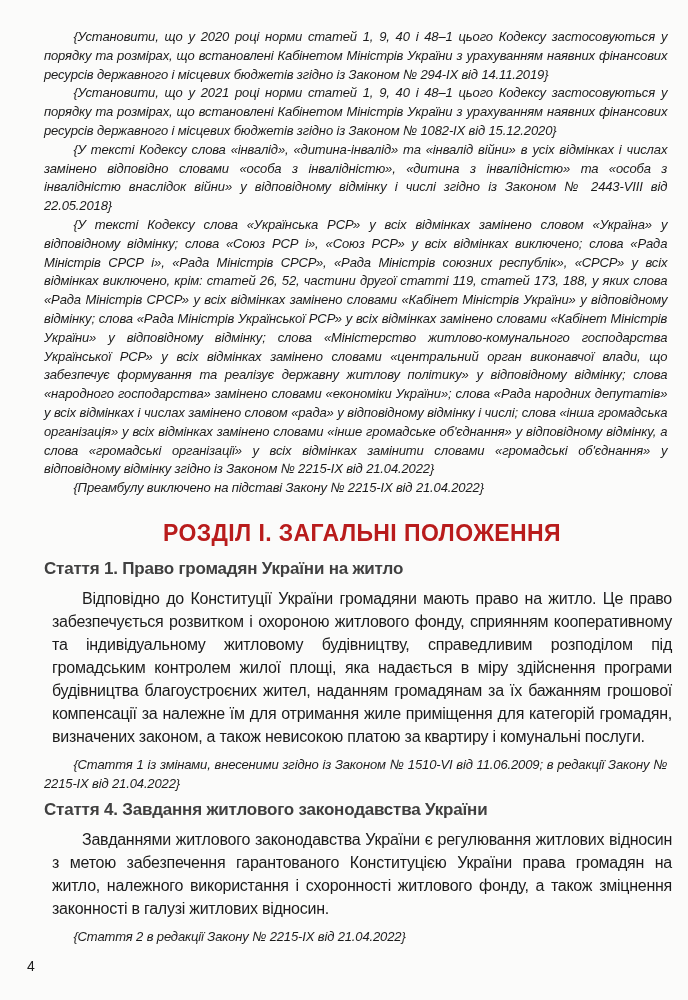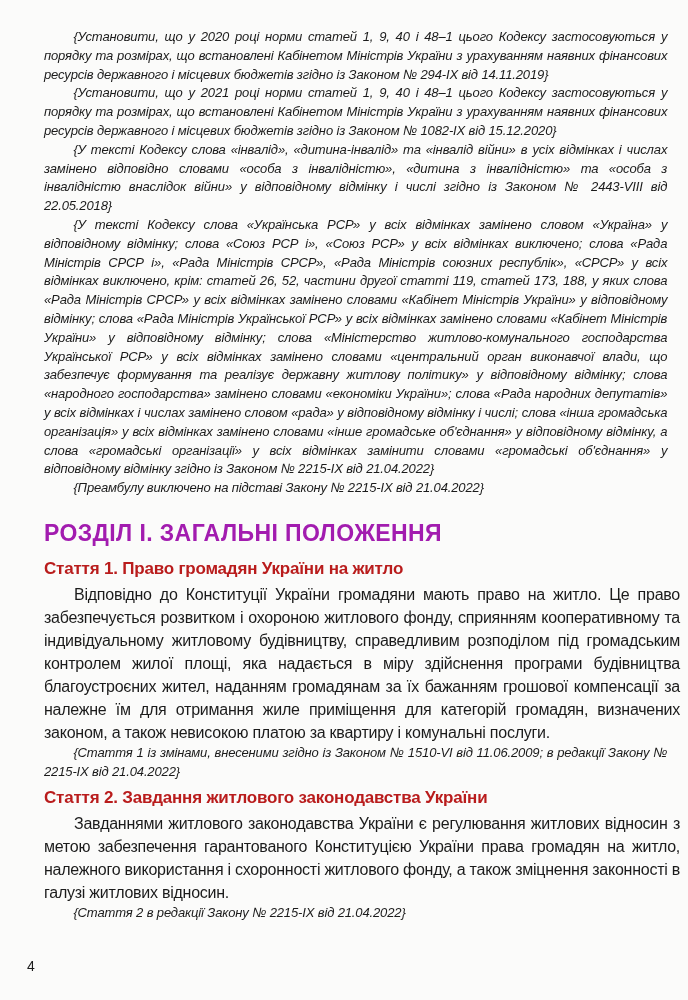--- a/index.html
+++ b/index.html
@@ -16,39 +16,40 @@
     font-size:13.3px;
     line-height:18.8px;
     text-align:justify;
     text-indent:30px;
     margin:0;
     letter-spacing:-0.15px;
     transform:scaleX(0.98);
     transform-origin:left top;
   }
   .section-title {
+    text-align:center;
     font-weight:bold;
     font-size:23px;
     letter-spacing:0.4px;
     margin:22px 0 12px 0;
-    color:#a21caf;
+    color:#b91c1c;
   }
   .article-title {
     font-weight:bold;
     font-size:17px;
     margin:6px 0 4px 0;
-    color:#b91c1c;
+    color:#404040;
     letter-spacing:-0.2px;
   }
   .body-text {
     font-size:16px;
     line-height:23px;
     text-align:justify;
     text-indent:30px;
-    margin:0;
+    margin:8px;
     letter-spacing:-0.25px;
   }
   .page-number {
     position:absolute; left:27px; top:958px;
     font-size:14px;
   }
 </style>
 </head>
 <body>
 
@@ -61,19 +62,19 @@
 
   <div class="section-title">РОЗДІЛ І. ЗАГАЛЬНІ ПОЛОЖЕННЯ</div>
 
   <div class="article">
     <div class="article-title">Стаття 1. Право громадян України на житло</div>
     <p class="body-text">Відповідно до Конституції України громадяни мають право на житло. Це право забезпечується розвитком і охороною житлового фонду, сприянням кооперативному та індивідуальному житловому будівництву, справедливим розподілом під громадським контролем жилої площі, яка надається в міру здійснення програми будівництва благоустроєних жител, наданням громадянам за їх бажанням грошової компенсації за належне їм для отримання жиле приміщення для категорій громадян, визначених законом, а також невисокою платою за квартиру і комунальні послуги.</p>
     <p class="note">{Стаття 1 із змінами, внесеними згідно із Законом № 1510-VI від 11.06.2009; в редакції Закону № 2215-IX від 21.04.2022}</p>
   </div>
 
   <div class="article">
-    <div class="article-title">Стаття 2. Завдання житлового законодавства України</div>
+    <div class="article-title">Стаття 4. Завдання житлового законодавства України</div>
     <p class="body-text">Завданнями житлового законодавства України є регулювання житлових відносин з метою забезпечення гарантованого Конституцією України права громадян на житло, належного використання і схоронності житлового фонду, а також зміцнення законності в галузі житлових відносин.</p>
     <p class="note">{Стаття 2 в редакції Закону № 2215-IX від 21.04.2022}</p>
   </div>
 </div>
 
 <div class="page-number">4</div>
 
 </body></html>

